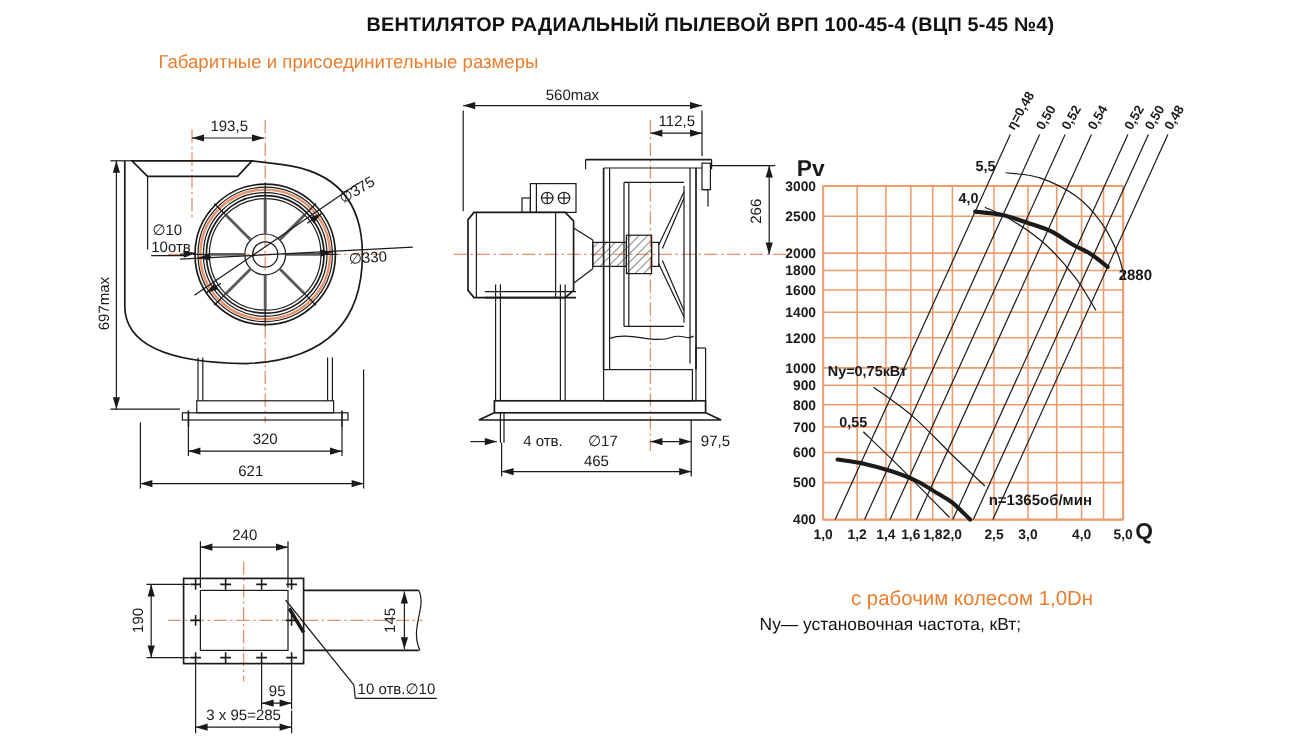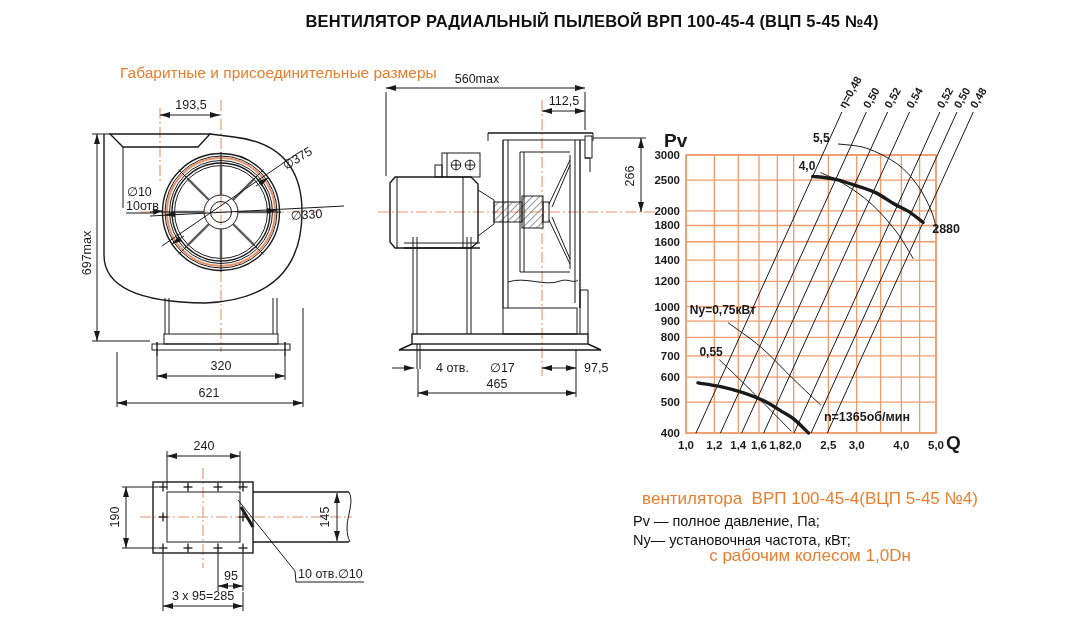--- a/index.html
+++ b/index.html
@@ -1,21 +1,21 @@
 <!DOCTYPE html>
 <html style="--accent: #E87E2E;"><head>
 <meta charset="utf-8">
 <style>
   html,body{margin:0;padding:0;background:#fff;}
   #page{position:relative;width:1073px;height:618px;background:#fff;overflow:hidden;
         font-family:"Liberation Sans",sans-serif;color:#111;}
   #art{position:absolute;left:0;top:0;}
   .title{position:absolute;left:104px;top:12px;width:976px;text-align:center;
          font-size:16.5px;font-weight:bold;letter-spacing:.2px;color:#111;}
-  .subtitle{position:absolute;left:120px;top:44px;font-size:15.5px;color:var(--accent,#E87E2E);margin-top:20px;}
+  .subtitle{position:absolute;left:132px;top:44px;font-size:15.5px;color:var(--accent,#E87E2E);}
   .caption{position:absolute;left:628px;top:451px;width:364px;text-align:center;
            font-size:17px;line-height:19px;color:var(--accent,#E87E2E);white-space:pre-wrap;}
   .legend{position:absolute;left:633px;top:512px;font-size:14.5px;line-height:18.8px;color:#111;}
   svg text{font-family:"Liberation Sans",sans-serif;}
   .dim{font-size:12.5px;fill:#1a1a1a;}
   .blk{stroke:#1a1a1a;stroke-width:1;fill:none;}
   .blk14{stroke:#1a1a1a;stroke-width:1.4;fill:none;}
   .cl{stroke:#E8926A;stroke-width:1.1;fill:none;stroke-dasharray:11 3 2 3;}
   .spoke{stroke:#5a5a5a;stroke-width:2.4;}
   .dimln{stroke:#1a1a1a;stroke-width:1;fill:none;}
@@ -352,22 +352,20 @@
         <path d="M719.4140537443307,359.78821149636116C723.8190859779228,364.0484864002066,737.2229652913101,376.85630831692646,745.8442471458836,385.3498609194339C754.4655290004572,393.8434135219414,763.5622057746808,403.09349704780317,771.1417448717723,410.7495271114059C778.7212839688638,418.4055571750086,787.9581922523223,427.86328893610937,791.3214817284323,431.2860413010501" fill="none" stroke="#1a1a1a" stroke-width="1"></path>
         <text x="699.3863033136081" y="355.7887459297279" text-anchor="start" fill="#1a1a1a" style="font-size:12px;font-weight:bold">0,55</text>
         <path d="M812.6536607260363,176.34513468642183C816.2819106536587,176.79692361596423,827.0901789758606,177.48213405100955,834.4231602917706,179.0558682636763C841.7561416076807,180.62960247634305,849.7064741816836,183.4860891237484,856.6515486214963,185.78753996242227C863.5966230613091,188.08899080109614,869.9737483494317,189.90321823150313,876.093606930647,192.86457329571957C882.2134655118622,195.825928359936,887.9001283635557,200.42736895303415,893.3707001087876,203.5556703477209C898.8412718540194,206.68397174240766,903.9708168590703,208.48580825005172,908.9170374020382,211.63438166384017C913.8632579450061,214.78295507762863,920.6928590391688,220.64498930268306,923.0480233665949,222.44711083045163" fill="none" stroke="#1a1a1a" stroke-width="3.4" stroke-linecap="round"></path>
         <text x="932.226525363084" y="233.365837385045" fill="#1a1a1a" style="font-size:12.5px;font-weight:bold">2880</text>
         <path d="M697.954645864489,382.9292391658171C701.7391583809581,383.5370802868726,713.0347695231885,384.91824780460826,720.6617209633034,386.57628589215017C728.2886724034183,388.2343239796921,736.5287588013882,390.50024967733395,743.7163545051784,392.87746769106843C750.9039502089686,395.2546857048029,757.480173903318,397.76285620332874,763.7872951860443,400.83959397455686C770.0944164687705,403.916331745785,776.5787748128184,408.32576859867567,781.5590822015358,411.3378943184371C786.5393895902532,414.3500200381986,789.1833156183968,415.3019973461984,793.6691395183483,418.91234829312555C798.1549634182998,422.5226992400527,806.0065445874285,430.65205804885426,808.4740256012445,433" fill="none" stroke="#1a1a1a" stroke-width="3.4" stroke-linecap="round"></path>
         <text x="823.9194640707851" y="420.7938124615367" fill="#1a1a1a" style="font-size:12.5px;font-weight:bold">n=1365об/мин</text>
       </g>
 </svg>
 
 <div class="caption">
-  <div>вентилятора  ВРП 100-45-4(ВЦП 5-45 №4)</div>
   <div>с рабочим колесом 1,0Dн</div>
 </div>
 
 <div class="legend">
-  <div>Pv — полное давление, Па;</div>
   <div>Ny— установочная частота, кВт;</div>
 </div>
 
 </div>
 
 </body></html>

